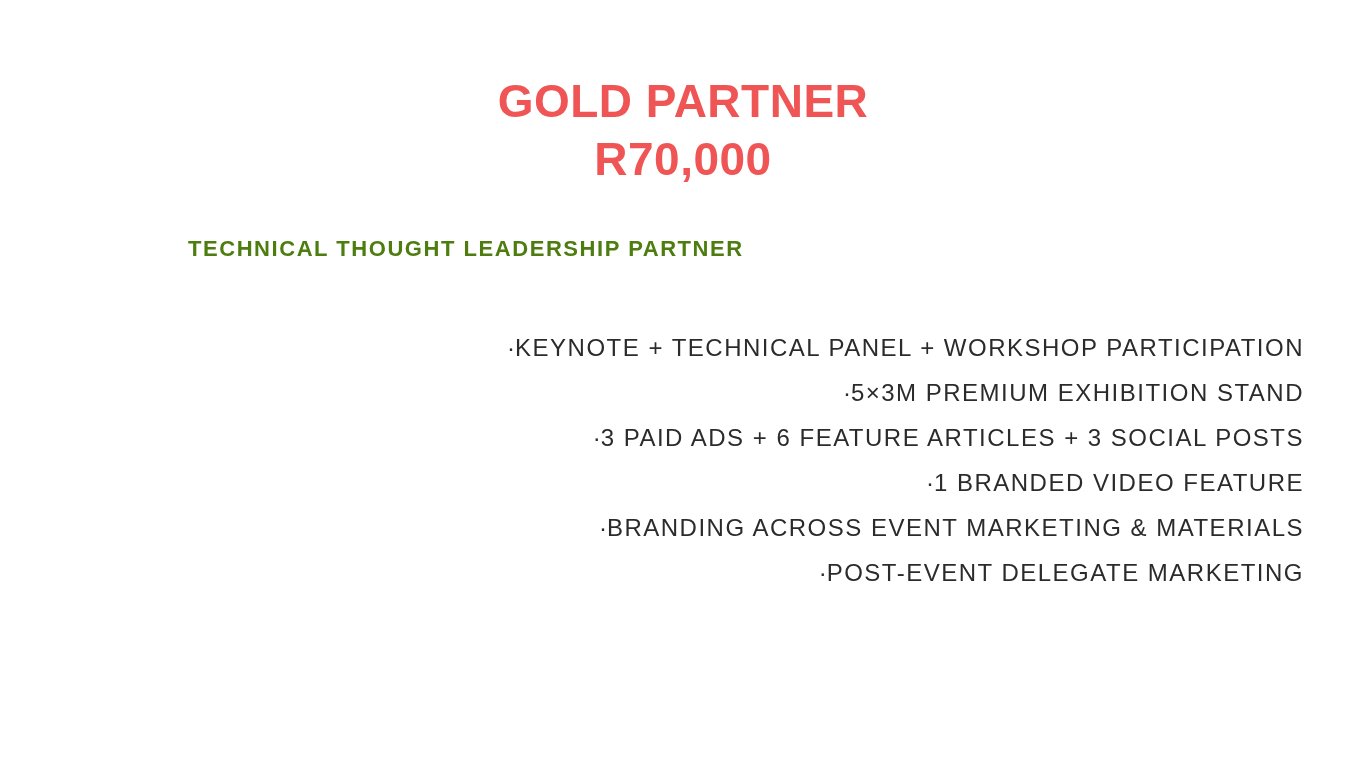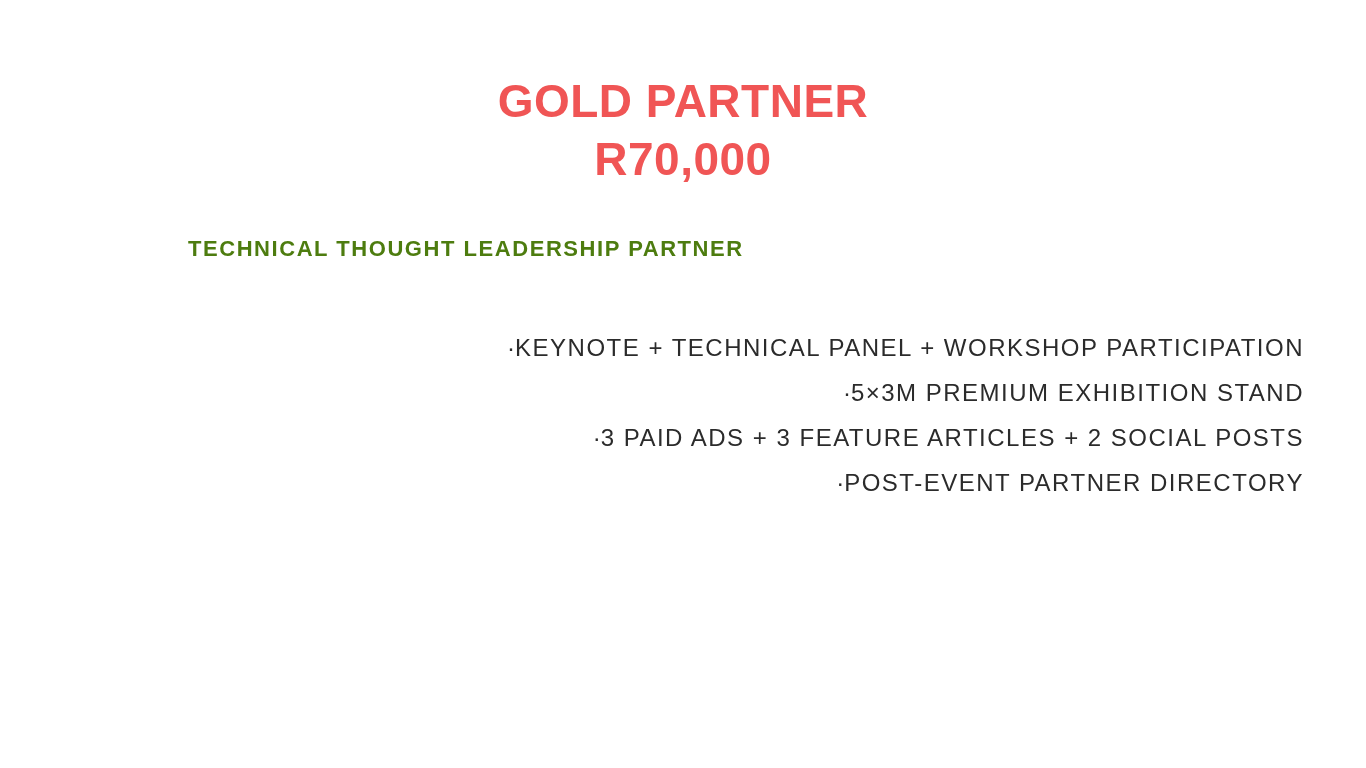--- a/index.html
+++ b/index.html
@@ -105,20 +105,26 @@
   <div class="subtitle">TECHNICAL THOUGHT LEADERSHIP PARTNER</div>
 
   <ul class="benefits">
     <li class="benefit-item">
       <span class="benefit-bullet">·</span><span class="benefit-text">KEYNOTE + TECHNICAL PANEL + WORKSHOP PARTICIPATION</span>
     </li>
     <li class="benefit-item">
       <span class="benefit-bullet">·</span><span class="benefit-text">5×3M PREMIUM EXHIBITION STAND</span>
     </li>
     <li class="benefit-item">
-      <span class="benefit-bullet">·</span><span class="benefit-text">3 PAID ADS + 3 FEATURE ARTICLES + 2 SOCIAL POSTS</span>
+      <span class="benefit-bullet">·</span><span class="benefit-text">3 PAID ADS + 6 FEATURE ARTICLES + 3 SOCIAL POSTS</span>
     </li>
     <li class="benefit-item">
-      <span class="benefit-bullet">·</span><span class="benefit-text">POST-EVENT PARTNER DIRECTORY</span>
+      <span class="benefit-bullet">·</span><span class="benefit-text">1 BRANDED VIDEO FEATURE</span>
+    </li>
+    <li class="benefit-item">
+      <span class="benefit-bullet">·</span><span class="benefit-text">BRANDING ACROSS EVENT MARKETING &amp; MATERIALS</span>
+    </li>
+    <li class="benefit-item">
+      <span class="benefit-bullet">·</span><span class="benefit-text">POST-EVENT DELEGATE MARKETING</span>
     </li>
   </ul>
 
 </div>
 
 </body></html>

